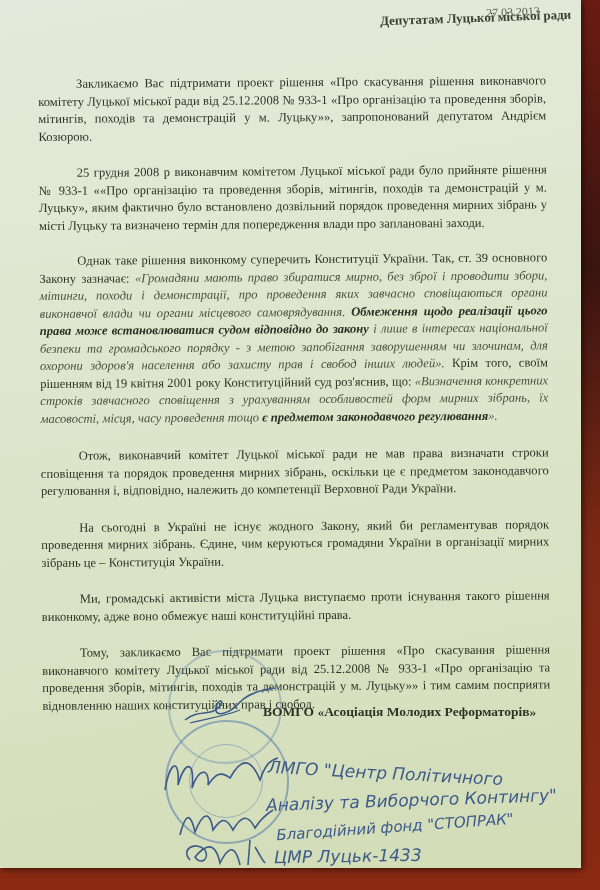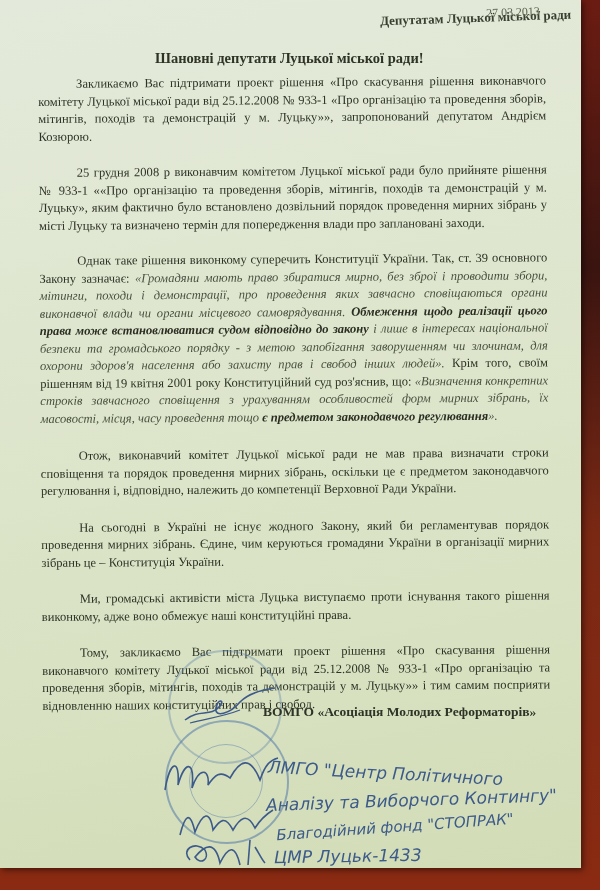--- a/index.html
+++ b/index.html
@@ -69,21 +69,20 @@
 </head>
 <body>
 
 <div class="backdrop"></div>
 
 <div class="paper">
 
   <div class="addressee">Депутатам Луцької міської ради</div>
   <div class="date">27.03.2013</div>
 
-  <div class="title">Шановні депутати Луцької міської ради!</div>
 
   <div class="body">
     <p>Закликаємо Вас підтримати проект рішення «Про скасування рішення виконавчого комітету Луцької міської ради від 25.12.2008 № 933-1 «Про організацію та проведення зборів, мітингів, походів та демонстрацій у м. Луцьку»», запропонований депутатом Андрієм Козюрою.</p>
     <p class="p2">25 грудня 2008 р виконавчим комітетом Луцької міської ради було прийняте рішення № 933-1 ««Про організацію та проведення зборів, мітингів, походів та демонстрацій у м. Луцьку», яким фактично було встановлено дозвільний порядок проведення мирних зібрань у місті Луцьку та визначено термін для попередження влади про заплановані заходи.</p>
     <p class="p3"><span>Однак таке рішення виконкому суперечить Конституції України. Так, ст. 39 основного Закону зазначає: </span><span class="it">«Громадяни мають право збиратися мирно, без зброї і проводити збори, мітинги, походи і демонстрації, про проведення яких завчасно сповіщаються органи виконавчої влади чи органи місцевого самоврядування. </span><span class="bi">Обмеження щодо реалізації цього права може встановлюватися судом відповідно до закону</span><span class="it"> і лише в інтересах національної безпеки та громадського порядку - з метою запобігання заворушенням чи злочинам, для охорони здоров'я населення або захисту прав і свобод інших людей».</span><span> Крім того, своїм рішенням від 19 квітня 2001 року Конституційний суд роз'яснив, що: </span><span class="it">«Визначення конкретних строків завчасного сповіщення з урахуванням особливостей форм мирних зібрань, їх масовості, місця, часу проведення тощо </span><span class="bi">є предметом законодавчого регулювання</span><span class="it">».</span></p>
     <p>Отож, виконавчий комітет Луцької міської ради не мав права визначати строки сповіщення та порядок проведення мирних зібрань, оскільки це є предметом законодавчого регулювання і, відповідно, належить до компетенції Верховної Ради України.</p>
     <p>На сьогодні в Україні не існує жодного Закону, який би регламентував порядок проведення мирних зібрань. Єдине, чим керуються громадяни України в організації мирних зібрань це – Конституція України.</p>
     <p>Ми, громадські активісти міста Луцька виступаємо проти існування такого рішення виконкому, адже воно обмежує наші конституційні права.</p>
     <p>Тому, закликаємо Вас підтримати проект рішення «Про скасування рішення виконавчого комітету Луцької міської ради від 25.12.2008 № 933-1 «Про організацію та проведення зборів, мітингів, походів та демонстрацій у м. Луцьку»» і тим самим посприяти відновленню наших конституційних прав і свобод.</p>
   </div>

